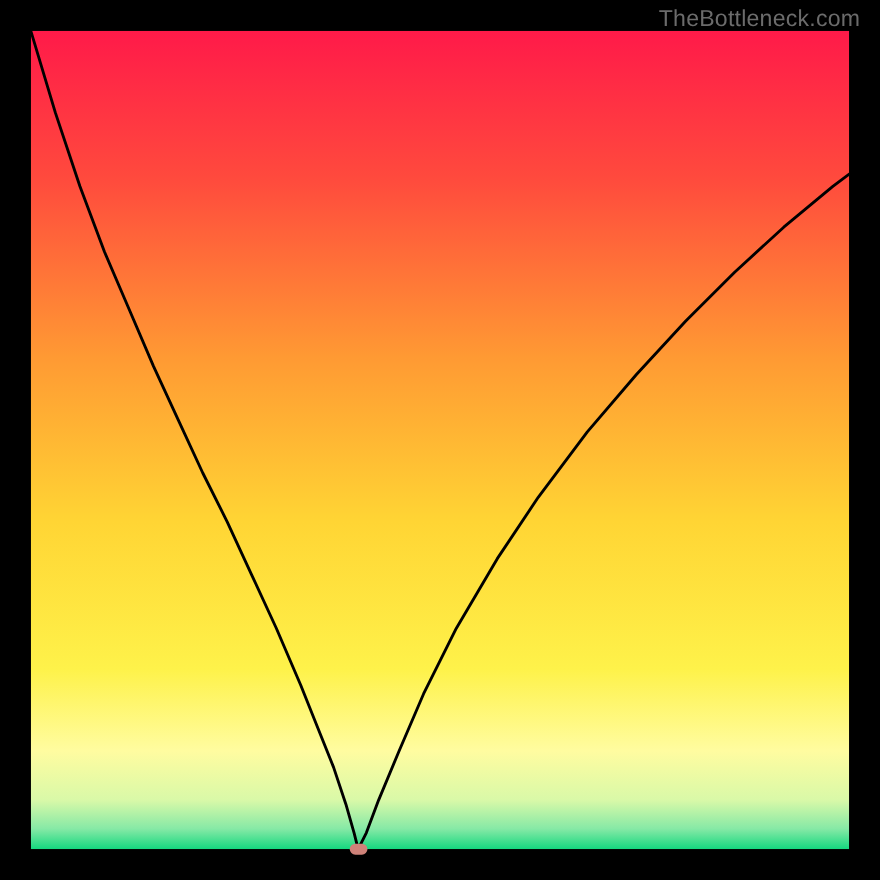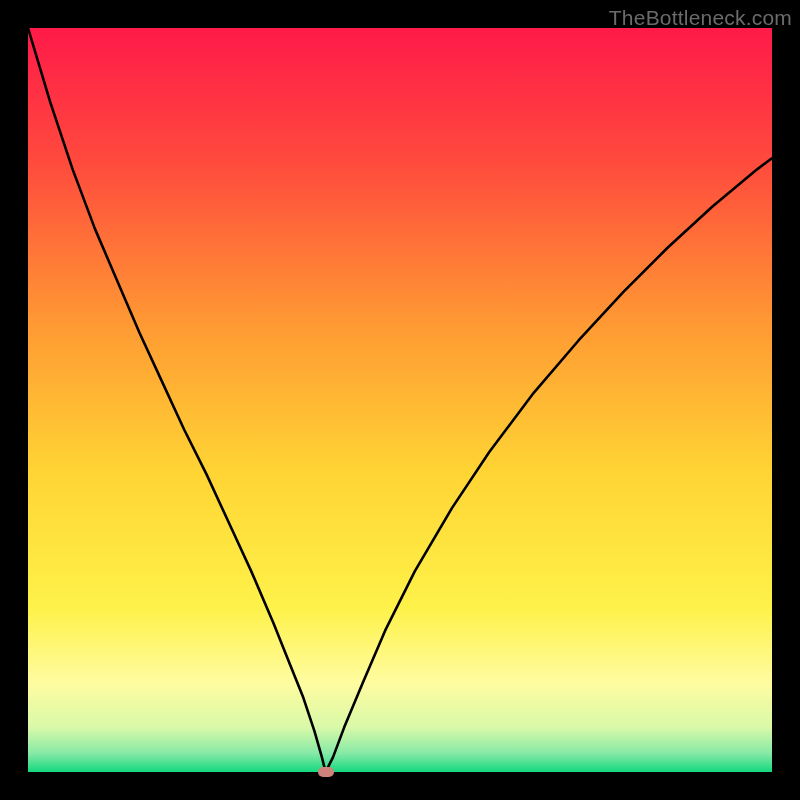--- a/index.html
+++ b/index.html
@@ -30,21 +30,21 @@
     position: absolute;
     left: 0;
     top: 0;
     width: 100%;
     height: 100%;
     pointer-events: none;
   }
   .watermark {
     position: absolute;
     top: 6px;
-    right: 8px;
+    right: 18px;
     color: #6b6b6b;
     font-size: 21px;
     letter-spacing: 0.2px;
   }
   .marker {
     position: absolute;
     width: 16px;
     height: 10px;
     background: #cf8279;
     border-radius: 5px;

